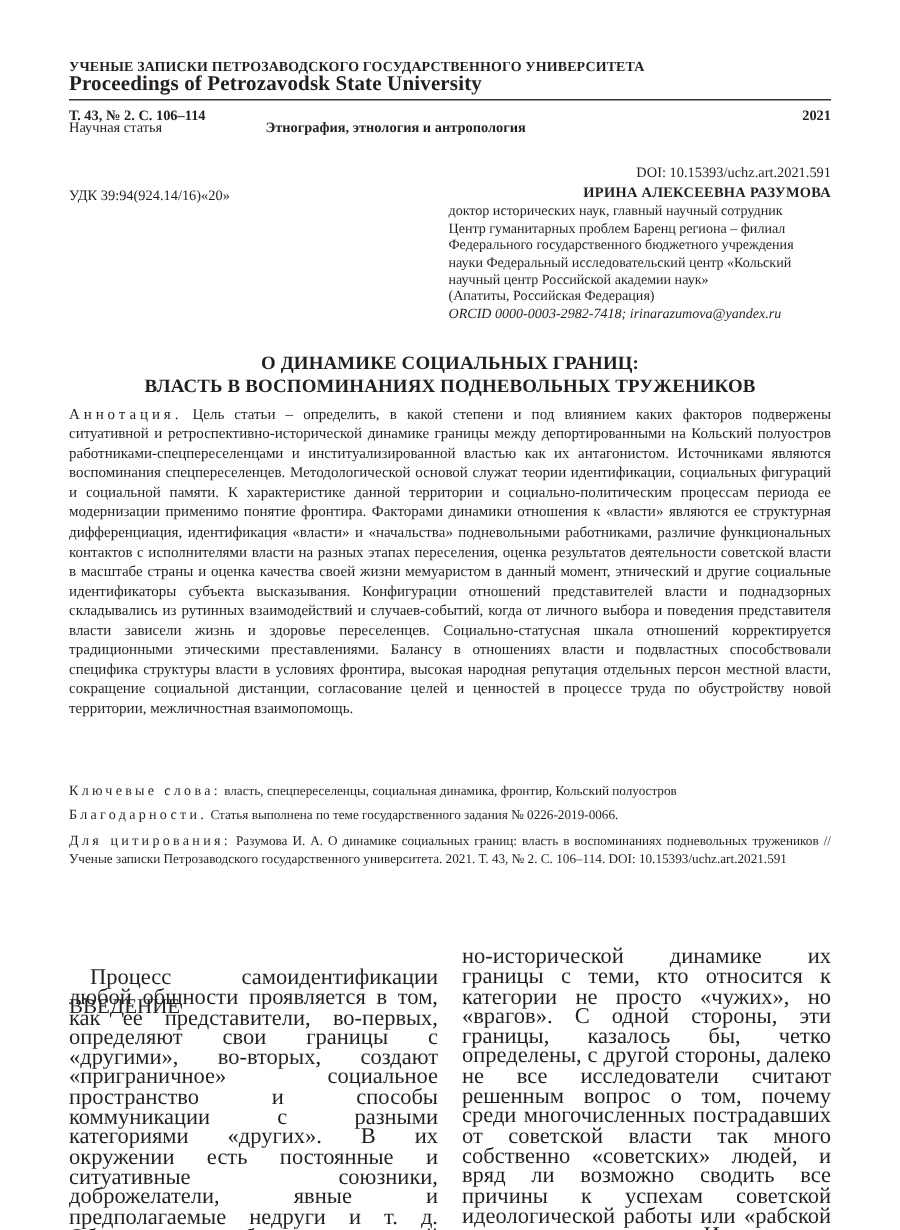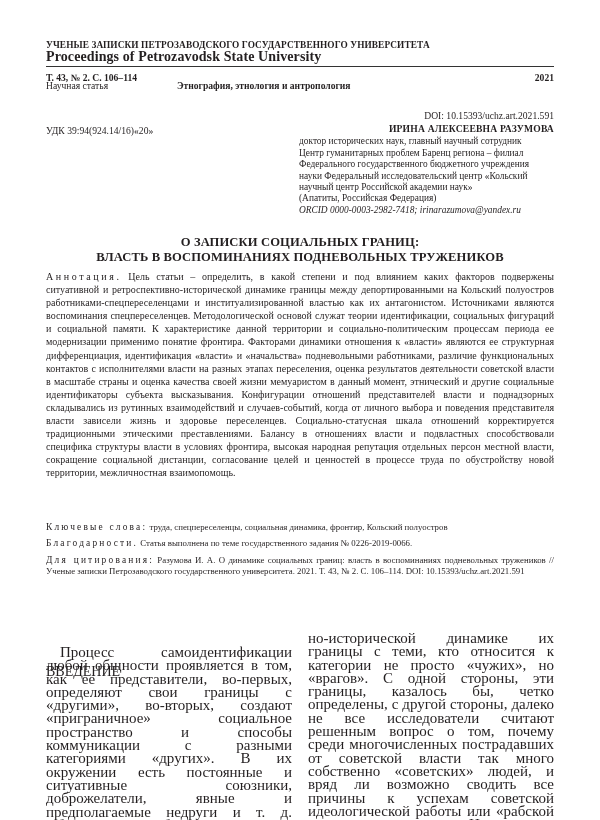--- a/index.html
+++ b/index.html
@@ -59,32 +59,32 @@
     <div class="aff-line">доктор исторических наук, главный научный сотрудник</div>
     <div class="aff-line">Центр гуманитарных проблем Баренц региона – филиал</div>
     <div class="aff-line">Федерального государственного бюджетного учреждения</div>
     <div class="aff-line">науки Федеральный исследовательский центр «Кольский</div>
     <div class="aff-line">научный центр Российской академии наук»</div>
     <div class="aff-line">(Апатиты, Российская Федерация)</div>
     <div class="aff-line orcid">ORCID 0000-0003-2982-7418; irinarazumova@yandex.ru</div>
   </div>
 
   <div class="title">
-    <div>О ЗАПИСКИ СОЦИАЛЬНЫХ ГРАНИЦ:</div>
+    <div>О ДИНАМИКЕ СОЦИАЛЬНЫХ ГРАНИЦ:</div>
     <div>ВЛАСТЬ В ВОСПОМИНАНИЯХ ПОДНЕВОЛЬНЫХ ТРУЖЕНИКОВ</div>
   </div>
 
   <div class="abstract">
     <span class="spaced">Аннотация.</span>
     <span>Цель статьи – определить, в какой степени и под влиянием каких факторов подвержены ситуативной и ретроспективно-исторической динамике границы между депортированными на Кольский полуостров работниками-спецпереселенцами и институализированной властью как их антагонистом. Источниками являются воспоминания спецпереселенцев. Методологической основой служат теории идентификации, социальных фигураций и социальной памяти. К характеристике данной территории и социально-политическим процессам периода ее модернизации применимо понятие фронтира. Факторами динамики отношения к «власти» являются ее структурная дифференциация, идентификация «власти» и «начальства» подневольными работниками, различие функциональных контактов с исполнителями власти на разных этапах переселения, оценка результатов деятельности советской власти в масштабе страны и оценка качества своей жизни мемуаристом в данный момент, этнический и другие социальные идентификаторы субъекта высказывания. Конфигурации отношений представителей власти и поднадзорных складывались из рутинных взаимодействий и случаев-событий, когда от личного выбора и поведения представителя власти зависели жизнь и здоровье переселенцев. Социально-статусная шкала отношений корректируется традиционными этическими преставлениями. Балансу в отношениях власти и подвластных способствовали специфика структуры власти в условиях фронтира, высокая народная репутация отдельных персон местной власти, сокращение социальной дистанции, согласование целей и ценностей в процессе труда по обустройству новой территории, межличностная взаимопомощь.</span>
   </div>
 
   <div class="small-block" style="top:522px;">
     <span class="lbl">Ключевые слова:</span>
-    <span>труда, спецпереселенцы, социальная динамика, фронтир, Кольский полуостров</span>
+    <span>власть, спецпереселенцы, социальная динамика, фронтир, Кольский полуостров</span>
   </div>
   <div class="small-block" style="top:538px;">
     <span class="lbl">Благодарности.</span>
     <span>Статья выполнена по теме государственного задания № 0226-2019-0066.</span>
   </div>
   <div class="small-block" style="top:555px;">
     <span class="lbl">Для цитирования:</span>
     <span>Разумова И. А. О динамике социальных границ: власть в воспоминаниях подневольных тружеников // Ученые записки Петрозаводского государственного университета. 2021. Т. 43, № 2. С. 106–114. DOI: 10.15393/uchz.art.2021.591</span>
   </div>
 

